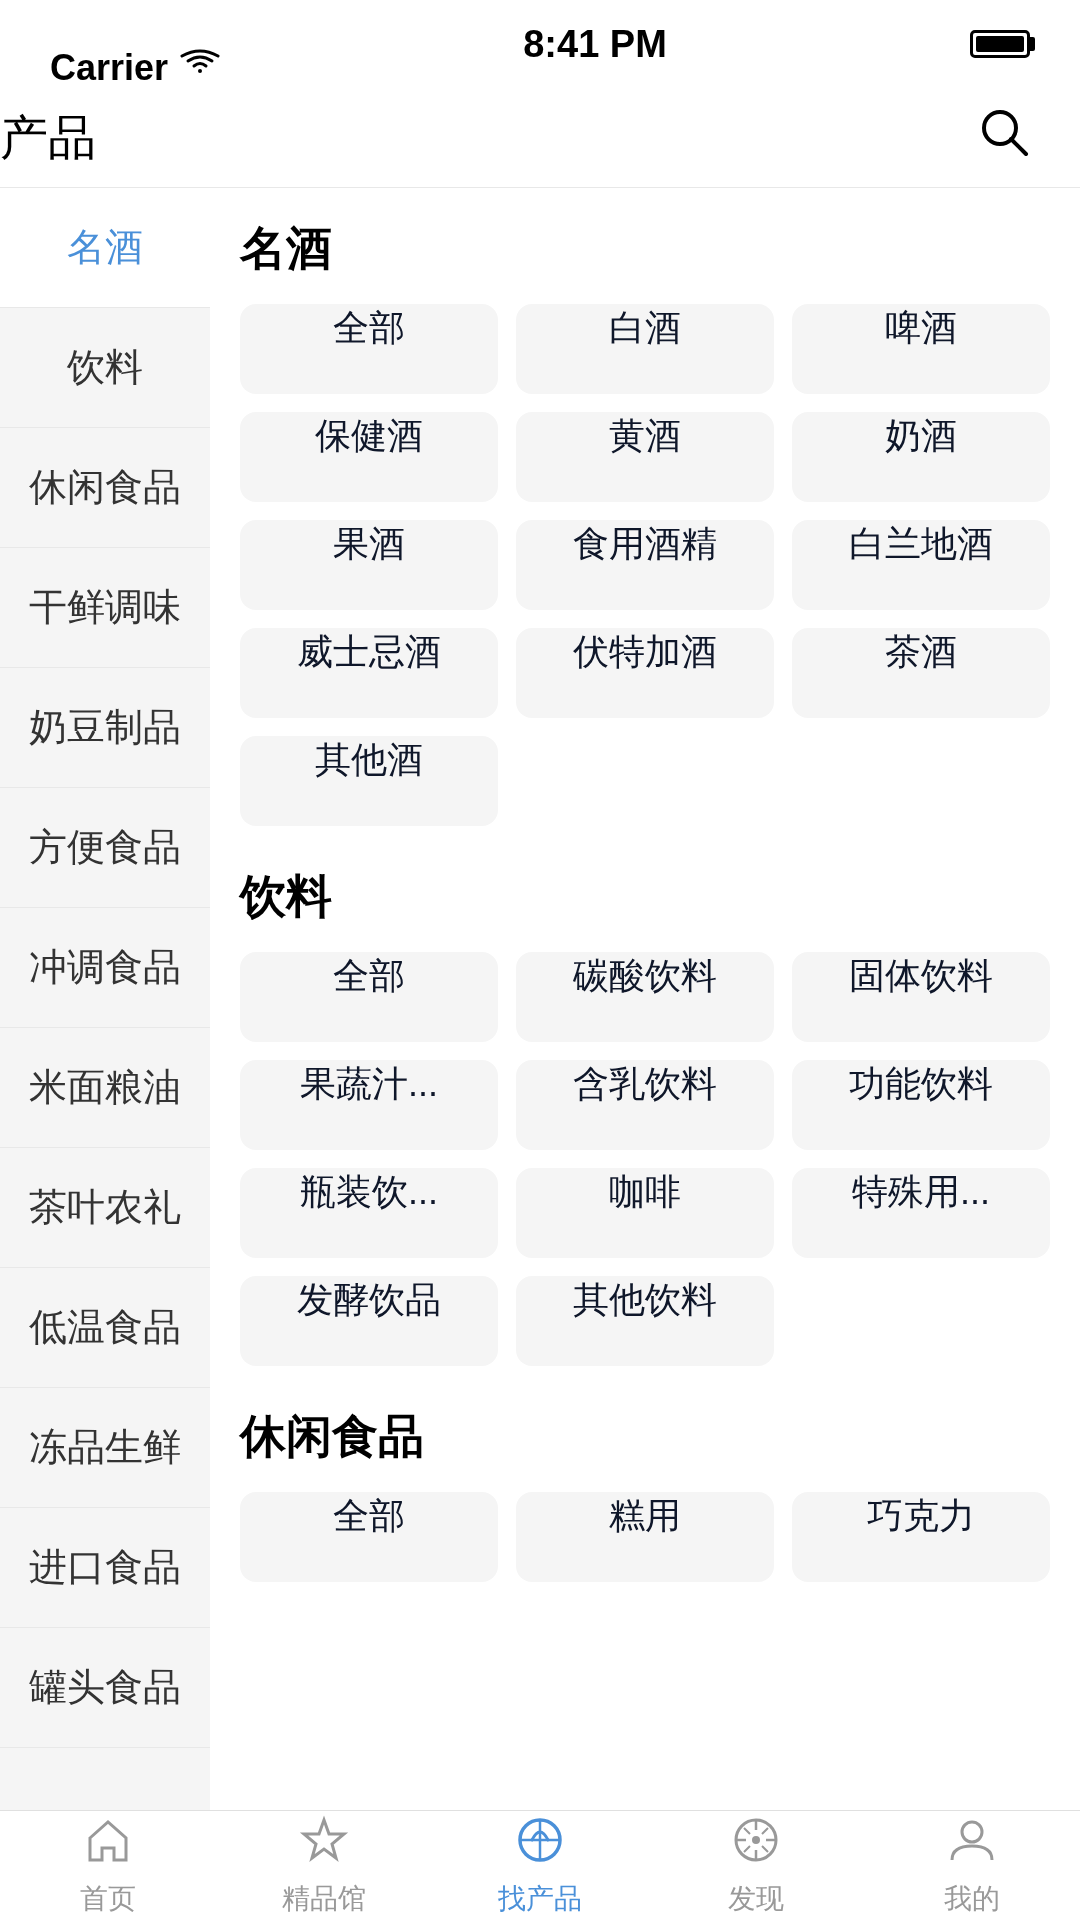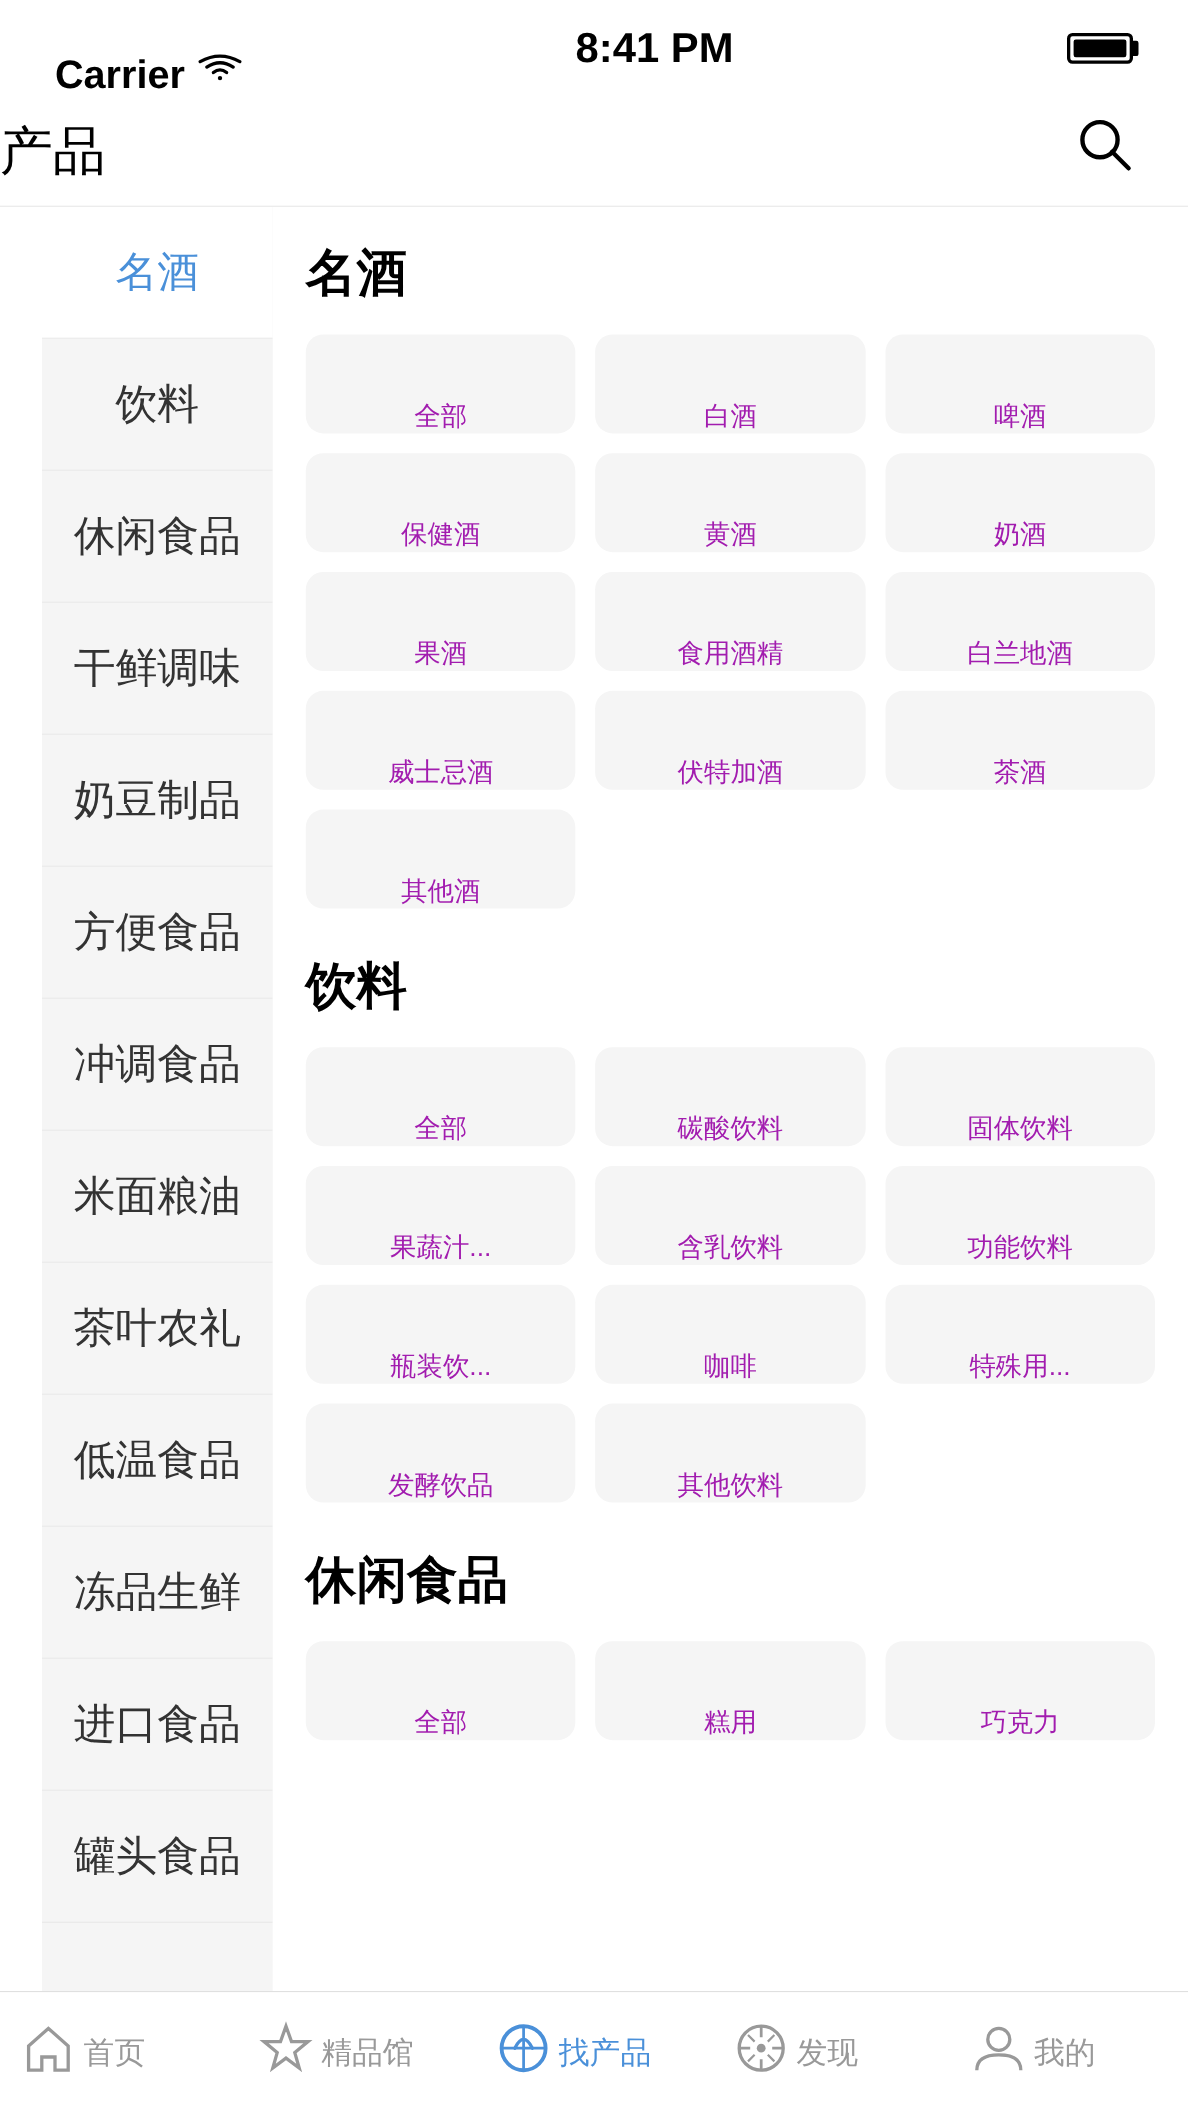--- a/index.html
+++ b/index.html
@@ -91,21 +91,20 @@
       cursor: pointer;
       background: none;
       border: none;
     }
 
     
     .main-layout {
       display: flex;
       height: 1622px; 
       overflow: hidden;
-      margin-left: 38px;
     }
 
     
     .sidebar {
       width: 210px;
       background: #f5f5f5;
       overflow-y: auto;
       flex-shrink: 0;
     }
     .sidebar::-webkit-scrollbar { display: none; }
@@ -148,43 +147,43 @@
     .tag-grid {
       display: grid;
       grid-template-columns: repeat(3, 1fr);
       gap: 18px;
     }
     .tag-item {
       background: #f5f5f5;
       border-radius: 16px;
       height: 90px;
       display: flex;
-      align-items: flex-end;
+      align-items: flex-start;
       justify-content: center;
-      font-size: 24px;
-      color: #a21caf;
+      font-size: 36px;
+      color: #0f172a;
       cursor: pointer;
     }
 
     
     .tab-bar {
       height: 110px;
       background: #fff;
       border-top: 1px solid #e0e0e0;
       display: flex;
       align-items: center;
       justify-content: space-around;
       position: absolute;
       bottom: 0;
       left: 0;
       right: 0;
     }
     .tab-item {
       display: flex;
-      flex-direction: row;
+      flex-direction: column;
       align-items: center;
       gap: 6px;
       cursor: pointer;
       width: 180px;
     }
     .tab-icon {
       font-size: 50px;
       color: #999;
       line-height: 1;
     }

